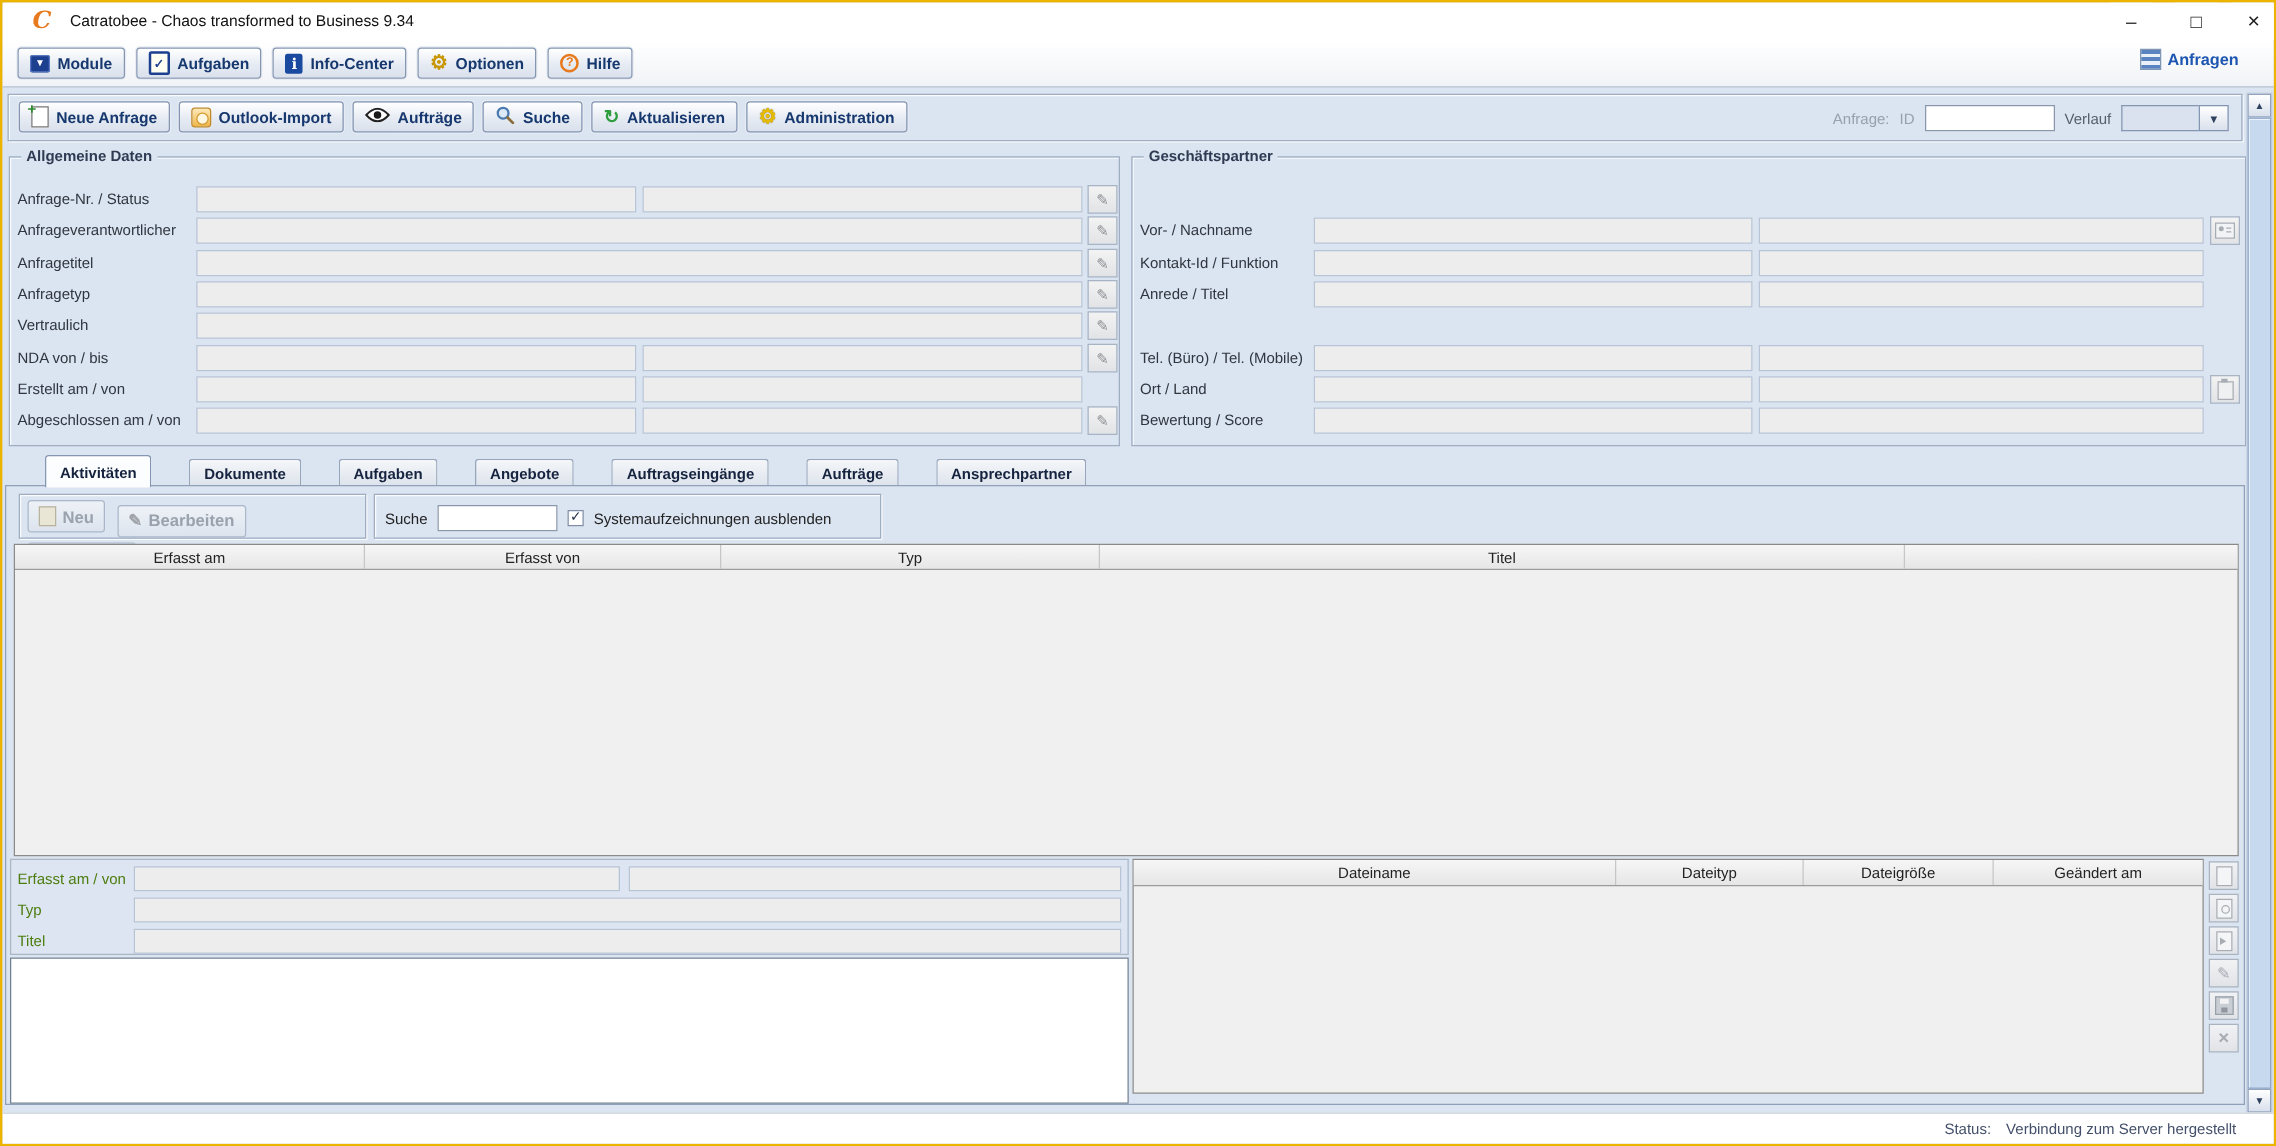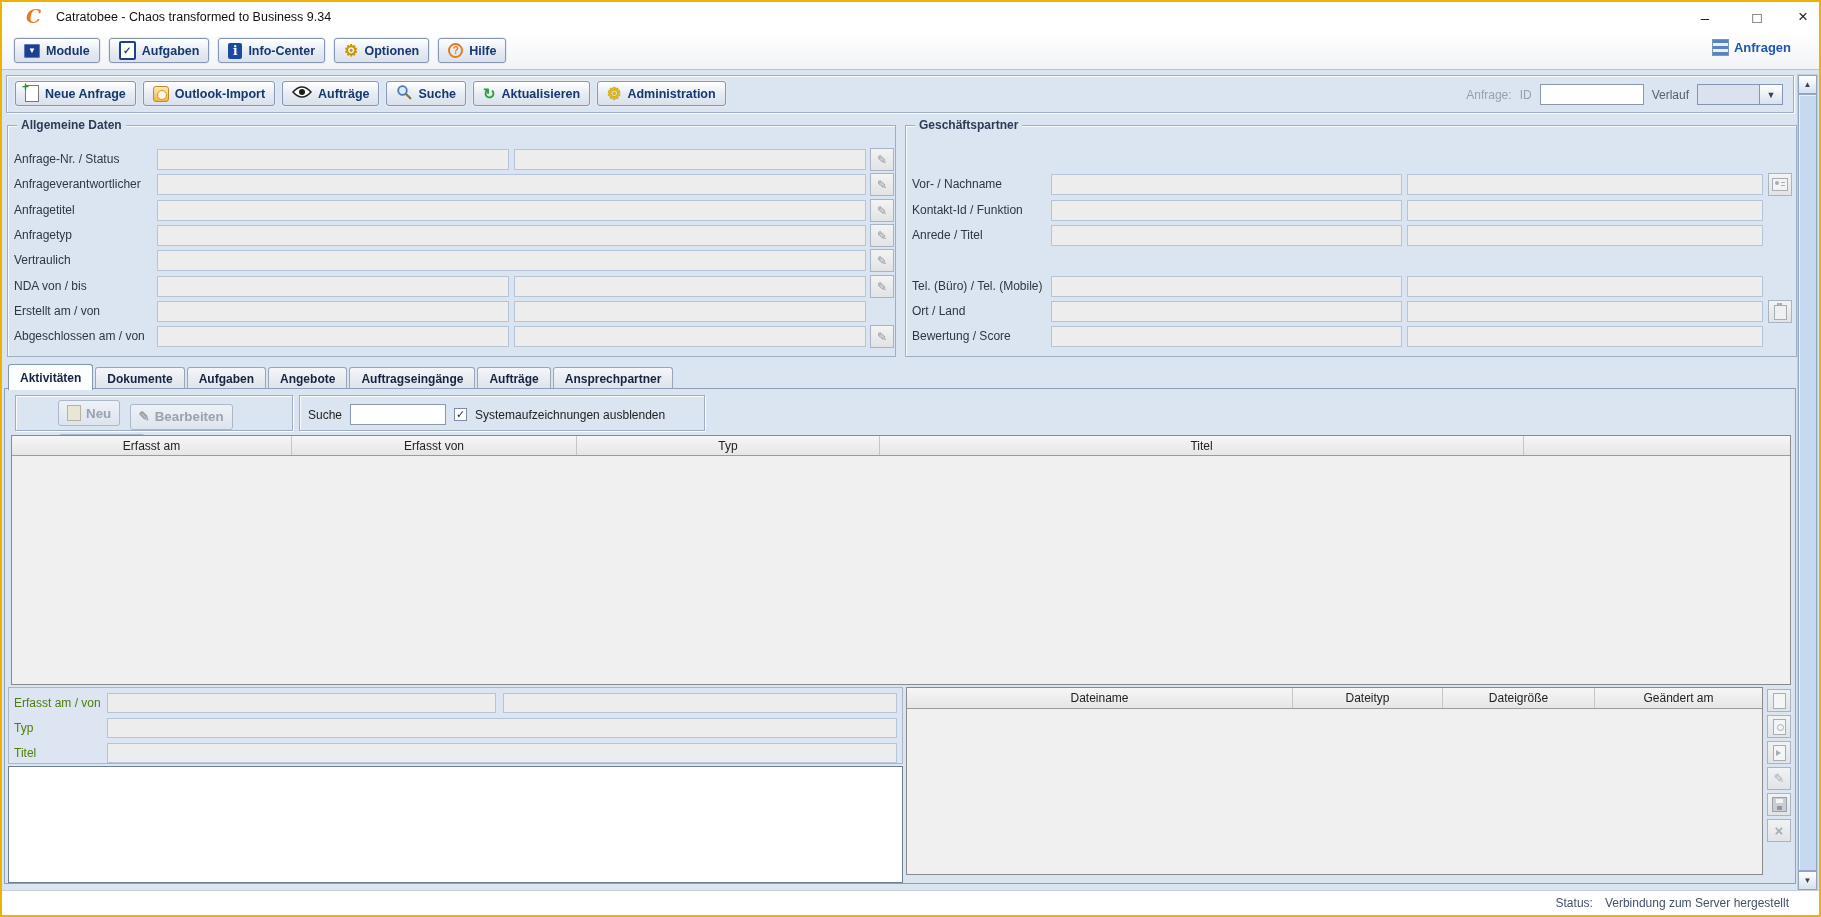--- a/index.html
+++ b/index.html
@@ -50,26 +50,26 @@
   
   .card-ico{width:14px;height:11px;border:1px solid #a8adb4;background:#f2f3f4;position:relative;}
   .card-ico:before{content:"";position:absolute;left:2px;top:2px;width:4px;height:4px;border-radius:50%;background:#a8adb4;}
   .card-ico:after{content:"";position:absolute;right:2px;top:3px;width:4px;height:1px;background:#a8adb4;box-shadow:0 3px 0 #a8adb4;}
   .clip-ico{width:11px;height:13px;border:1px solid #a8adb4;background:#eef0f2;position:relative;margin-top:2px;}
   .clip-ico:before{content:"";position:absolute;left:2px;top:-3px;width:5px;height:3px;background:#a8adb4;}
   
   .tabs-row{position:absolute;left:6px;top:293px;height:26px;display:flex;align-items:flex-end;gap:2px;}
   .tab{display:inline-flex;align-items:center;height:21px;padding:0 11px;font-weight:bold;color:#16233f;
        background:linear-gradient(#f4f6f9,#dde3ec);border:1px solid #98a6ba;border-bottom:none;
-       border-radius:3px 3px 0 0;cursor:default;}
+       border-radius:3px 3px 0 0;cursor:default;margin-left:28px;}
   .tab.sel{height:25px;background:#fcfdfe;border-color:#8496b2;position:relative;z-index:2;margin-bottom:-1px;}
   .tabpane{position:absolute;left:2px;top:318px;width:1792px;height:496px;box-sizing:border-box;
        border:1px solid #8fa0b8;background:#dbe4f1;}
   
-  .sub-group{position:absolute;top:6px;height:36px;box-sizing:border-box;padding-left:36px;}
+  .sub-group{position:absolute;top:6px;height:36px;box-sizing:border-box;}
   .sg1{left:10px;width:278px;}
   .sg2{left:294px;width:406px;}
   .dbtn{display:inline-flex;align-items:center;gap:5px;height:26px;padding:0 8px;margin:4px 0 0 6px;
        background:linear-gradient(#eef2f7,#dde4ee);border:1px solid #aab8ca;border-radius:3px;
        font-weight:bold;color:#9aa2ad;cursor:default;}
   .note-ico{width:12px;height:14px;background:#eae6d6;border:1px solid #b8b2a0;}
   .gray{color:#a0a4aa;}
   .sg2-inner{position:absolute;left:8px;top:8px;display:flex;align-items:center;gap:8px;}
   .checkbox{width:13px;height:13px;box-sizing:border-box;border:1px solid #7e8da5;background:#fff;
        display:flex;align-items:center;justify-content:center;font-size:11px;color:#1c2a44;line-height:11px;}

